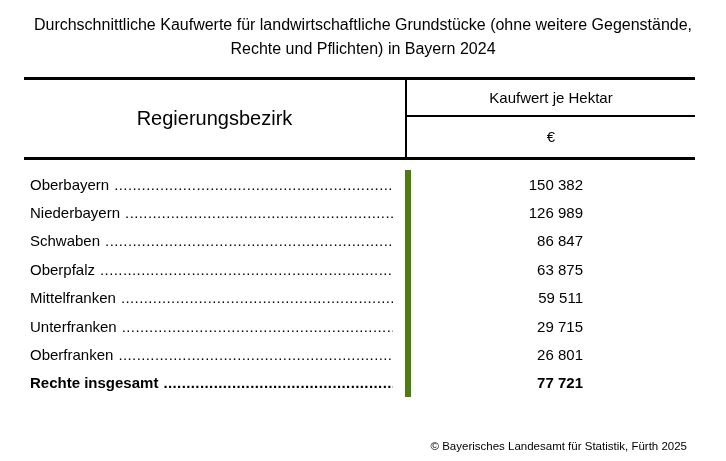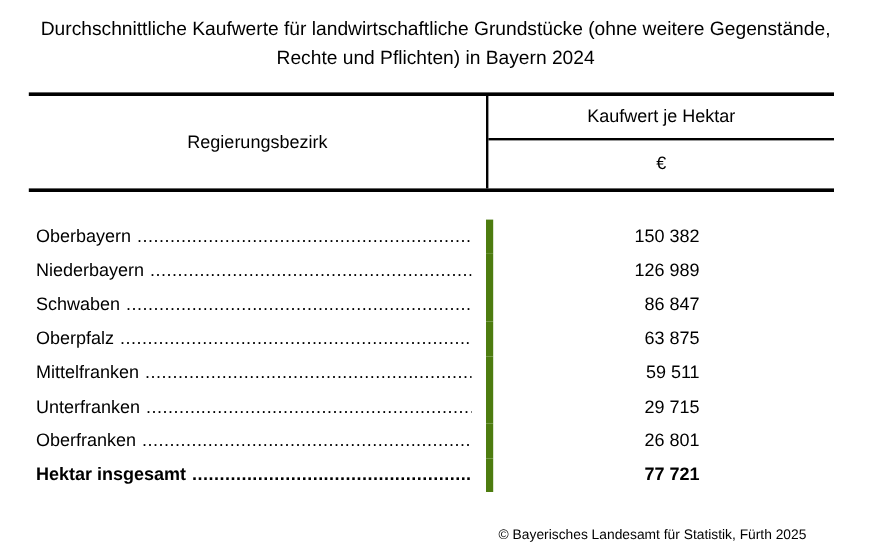--- a/index.html
+++ b/index.html
@@ -31,21 +31,21 @@
     display: flex;
     border-top: 3px solid #000;
     border-bottom: 3px solid #000;
     height: 83px; 
   }
   .th-left {
     width: 381px;
     display: flex;
     align-items: center;
     justify-content: center;
-    font-size: 15px;
+    font-size: 20px;
     text-align: center;
   }
   .th-right {
     width: 290px;
     border-left: 2px solid #000;
     display: flex;
     flex-direction: column;
   }
   .th-unit-top {
     height: 37px;
@@ -58,21 +58,21 @@
   }
   .th-unit-bottom {
     height: 38px;
     display: flex;
     align-items: center;
     justify-content: center;
     font-size: 15px;
   }
 
   
-  .tbody { padding-top: 10px; margin-top: 13px; }
+  .tbody { padding-top: 10px; }
   .row {
     display: flex;
     height: 28.4px;
     align-items: center;
     font-size: 15px;
   }
   .cell-label {
     width: 381px;
     height: 100%;
     display: flex;
@@ -99,21 +99,21 @@
     display: flex;
     align-items: center;
     justify-content: flex-end;
     padding-right: 112px;
   }
   .row.total { font-weight: bold; }
 
   .source {
     position: absolute;
     top: 426px;
-    right: 54px;
+    right: 39px;
     font-size: 11.5px;
     line-height: 14px;
   }
 </style>
 </head>
 <body>
 
 <div class="page">
 
   <div class="title">Durchschnittliche Kaufwerte für landwirtschaftliche Grundstücke (ohne weitere Gegenstände, Rechte und Pflichten) in Bayern 2024</div>
@@ -181,21 +181,21 @@
       <div class="row">
         <div class="cell-label">
           <span class="label">Oberfranken</span>
           <span class="dots"></span>
         </div>
         <div class="cell-value">26 801</div>
       </div>
 
       <div class="row total">
         <div class="cell-label">
-          <span class="label">Hektar insgesamt</span>
+          <span class="label">Rechte insgesamt</span>
           <span class="dots"></span>
         </div>
         <div class="cell-value">77 721</div>
       </div>
 
     </div>
   </div>
 
   <div class="source">© Bayerisches Landesamt für Statistik, Fürth 2025</div>
 

